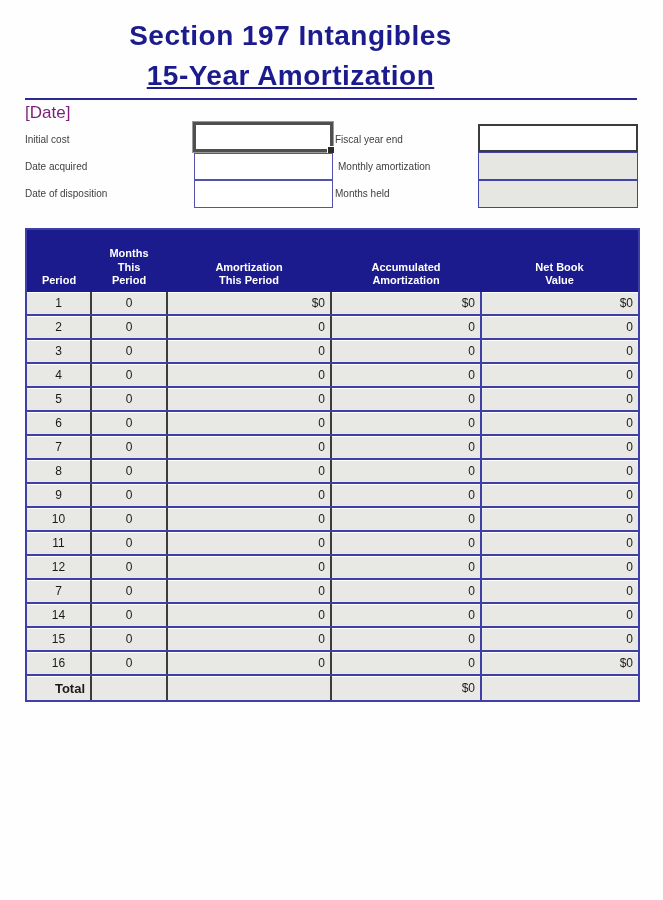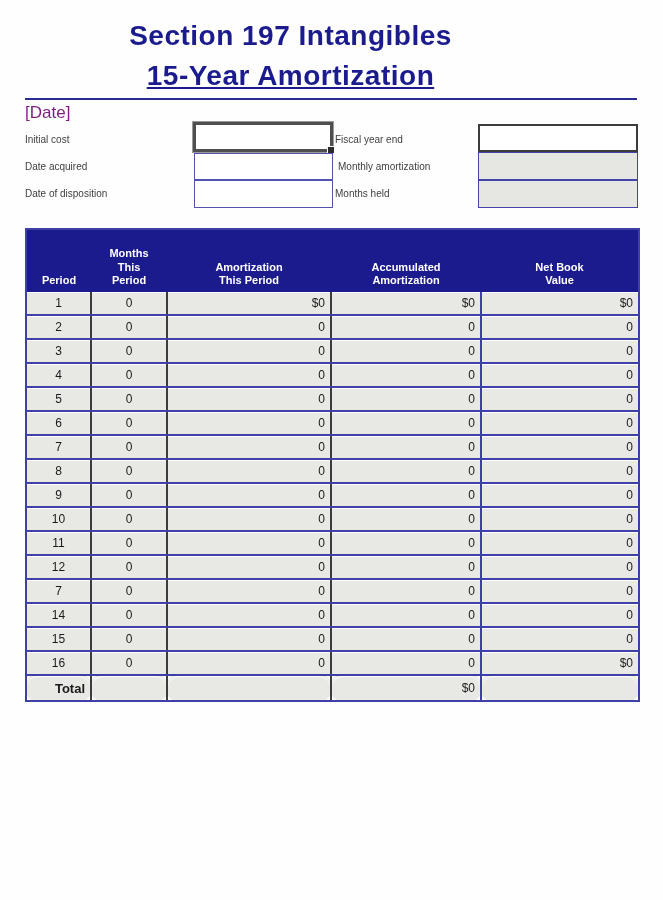--- a/index.html
+++ b/index.html
@@ -47,21 +47,21 @@
     height:20px; padding:1px 5px; border-bottom:2px solid #3f3fa8;
     box-shadow: inset 0 1px 0 #ffffff;
     overflow:hidden; white-space:nowrap;
   }
   td.c0 { text-align:center; border-right:2px solid #3c3c3c; }
   td.c1 { text-align:center; border-right:2px solid #3c3c3c; }
   td.c2 { text-align:right;  border-right:2px solid #3c3c3c; }
   td.c3 { text-align:right;  border-right:2px solid #3f3fa8; }
   td.c4 { text-align:right; }
   tr.total-row td.c0 { font-weight:bold; text-align:right; font-size:13px; }
-  tr.total-row td { height:22px;border-radius:10px; }
+  tr.total-row td { height:22px; }
 </style>
 </head>
 <body>
 
 <div class="page">
 
   <div class="title title-1">Section 197 Intangibles</div>
   <div class="title title-2">15-Year Amortization</div>
   <div class="title-rule"></div>
 

